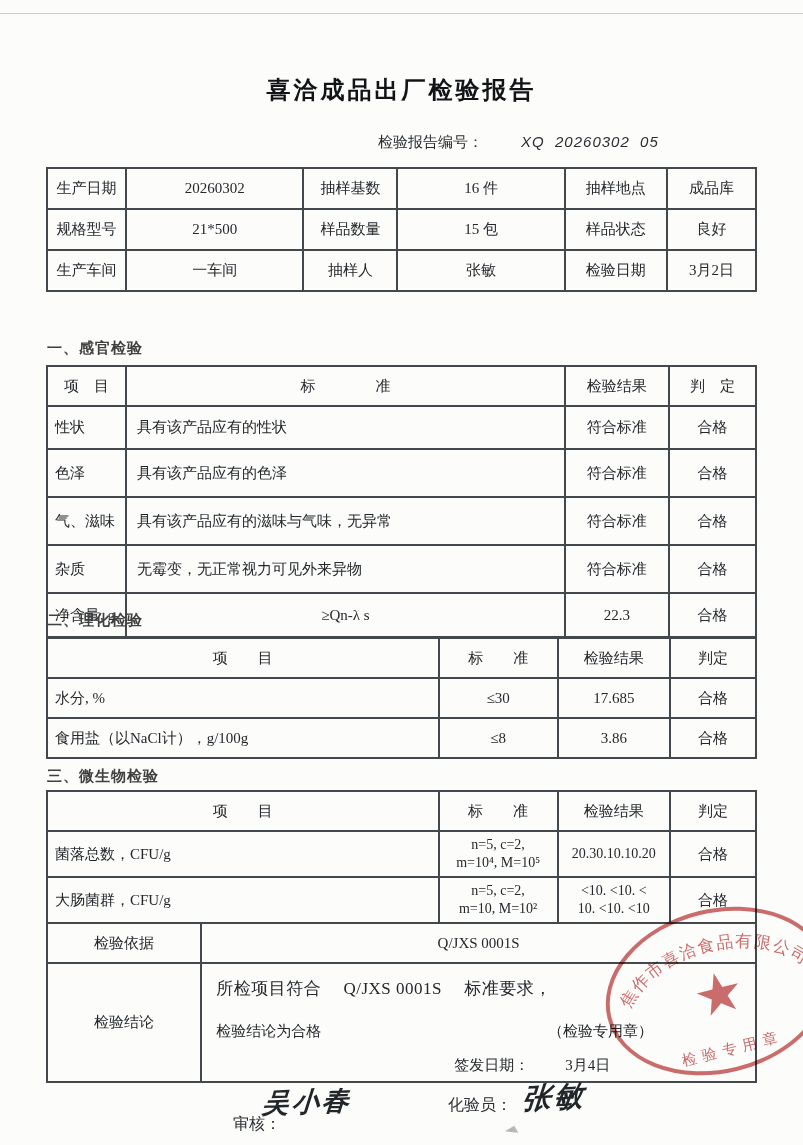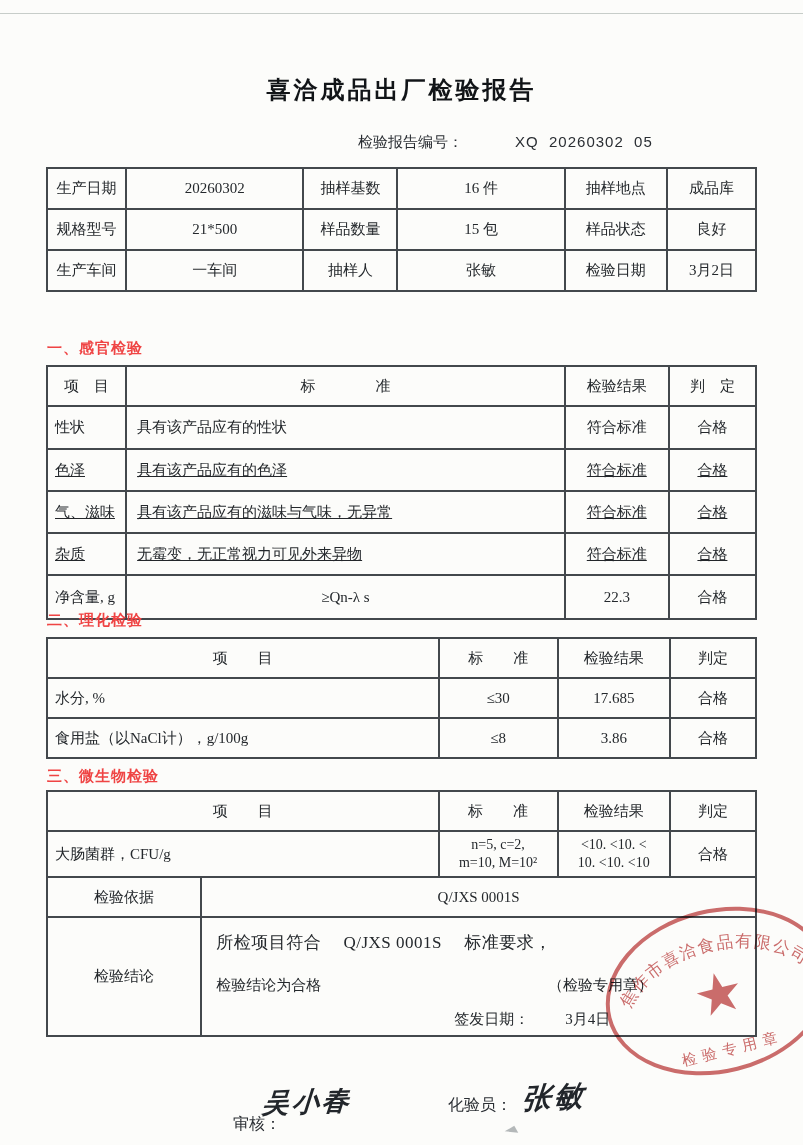--- a/index.html
+++ b/index.html
@@ -18,30 +18,30 @@
     position: absolute; top: 13px; left: 0;
     width: 100%; height: 1px; background: #b9c0bd; opacity:.8;
   }
   .title {
     position: absolute; top: 74px; left: 0; width: 100%;
     text-align: center;
     font-family: "Liberation Sans", sans-serif;
     font-weight: bold; font-size: 24px; letter-spacing: 3px; color: #111417;
   }
   .repline {
-    position: absolute; top: 133px; left: 358px;
-    display: flex; gap: 52px;
+    position: absolute; top: 133px; left: 378px;
+    display: flex; gap: 38px;
     font-family: "Liberation Sans", sans-serif;
     font-size: 15px; color: #2a2e33;
   }
-  .repno { white-space: pre; letter-spacing: 1px; }
+  .repno { white-space: pre; letter-spacing: 1px; font-style: italic; }
 
   .sect-h {
     position: absolute; left: 47px;
-    font-size: 15px; font-weight: bold; letter-spacing: 1px; color: #ef4444;
+    font-size: 15px; font-weight: bold; letter-spacing: 1px; color: #404040;
   }
   .h1 { top: 339px; }
   .h2 { top: 611px; }
   .h3 { top: 767px; }
 
   table.t {
     position: absolute; left: 46px;
     border-collapse: collapse; table-layout: fixed;
     width: 711px;
   }
@@ -52,21 +52,21 @@
     color: #24282c;
   }
   .t1 { top: 167px; }
   .t2 { top: 365px; }
   .t3 { top: 637px; }
   .t4 { top: 790px; }
 
   tr.r41 { height: 41px; }
   tr.r40 { height: 40px; }
   tr.r43 { height: 43px; border-radius: 18px; }
-  tr.r42 { height: 42px; text-decoration: underline; }
+  tr.r42 { height: 48px; }
   tr.r30 { height: 44px; }
   tr.r46 { height: 46px; }
   tr.r108{ height: 108px; }
 
   td.left  { text-align: left; padding-left: 7px; }
   td.std-l { text-align: left; padding-left: 10px; }
   td.small { font-size: 14px; line-height: 1.3; }
   .pre { white-space: pre-line; }
 
   td.concl { text-align: left; vertical-align: top; padding: 13px 6px 6px 14px; }
@@ -247,20 +247,27 @@
         <col style="width:86px">
       </colgroup>
     <tbody>
         <tr class="r40">
       <td colspan="2">项　　目</td>
       <td>标　　准</td>
       <td>检验结果</td>
       <td>判定</td>
     </tr>
     <tr class="r46">
+      <td colspan="2" class="left">菌落总数，CFU/g</td>
+      <td class="small pre">n=5, c=2,
+m=10⁴, M=10⁵</td>
+      <td class="small">20.30.10.10.20</td>
+      <td>合格</td>
+    </tr>
+    <tr class="r46">
       <td colspan="2" class="left">大肠菌群，CFU/g</td>
       <td class="small pre">n=5, c=2,
 m=10, M=10²</td>
       <td class="small pre">&lt;10. &lt;10. &lt;
 10. &lt;10. &lt;10</td>
       <td>合格</td>
     </tr>
     <tr class="r40">
       <td>检验依据</td>
       <td colspan="4">Q/JXS 0001S</td>

